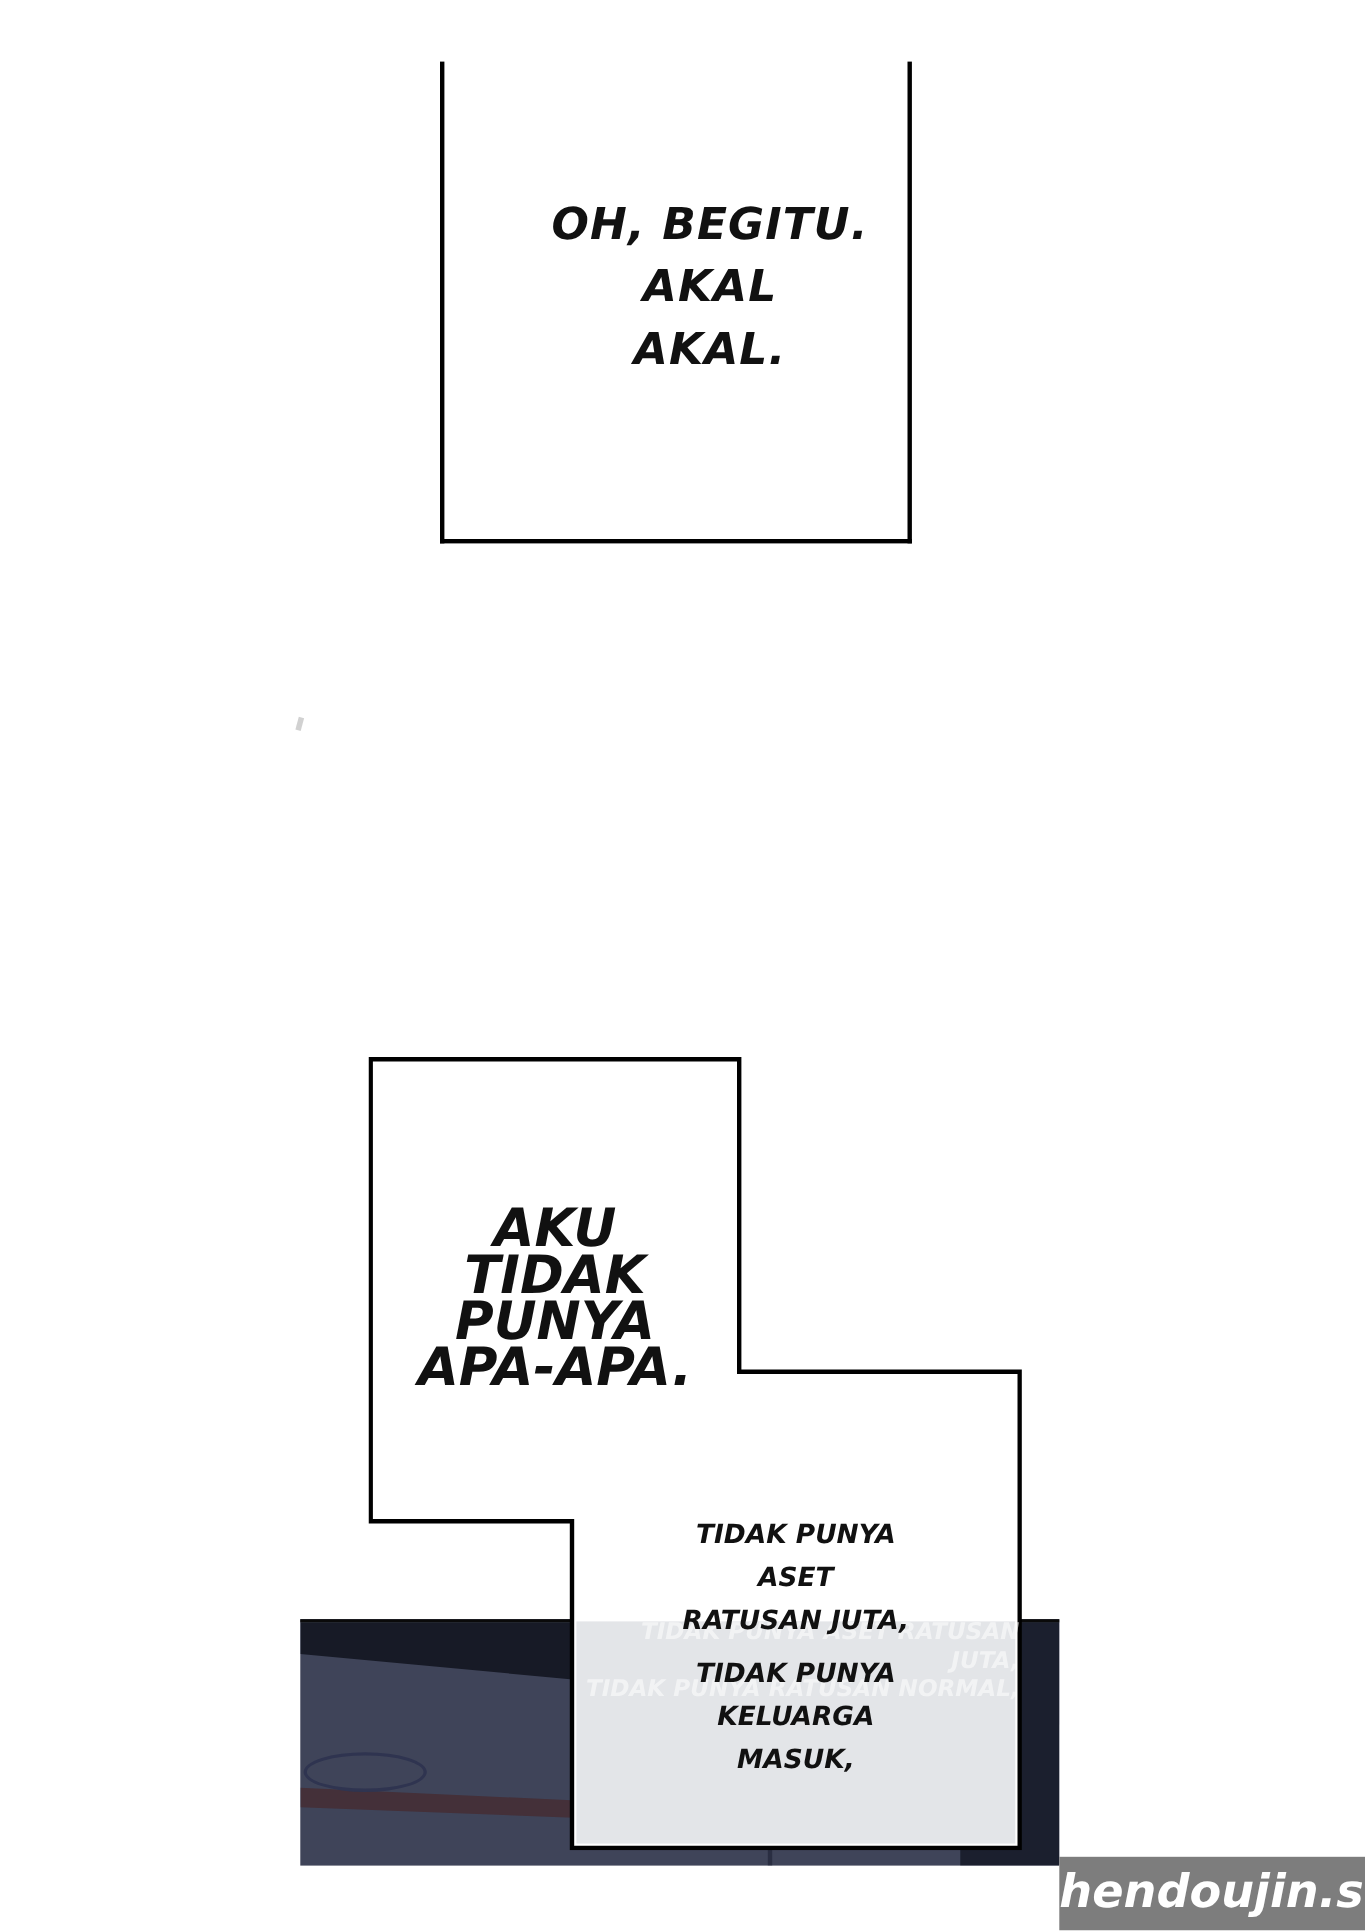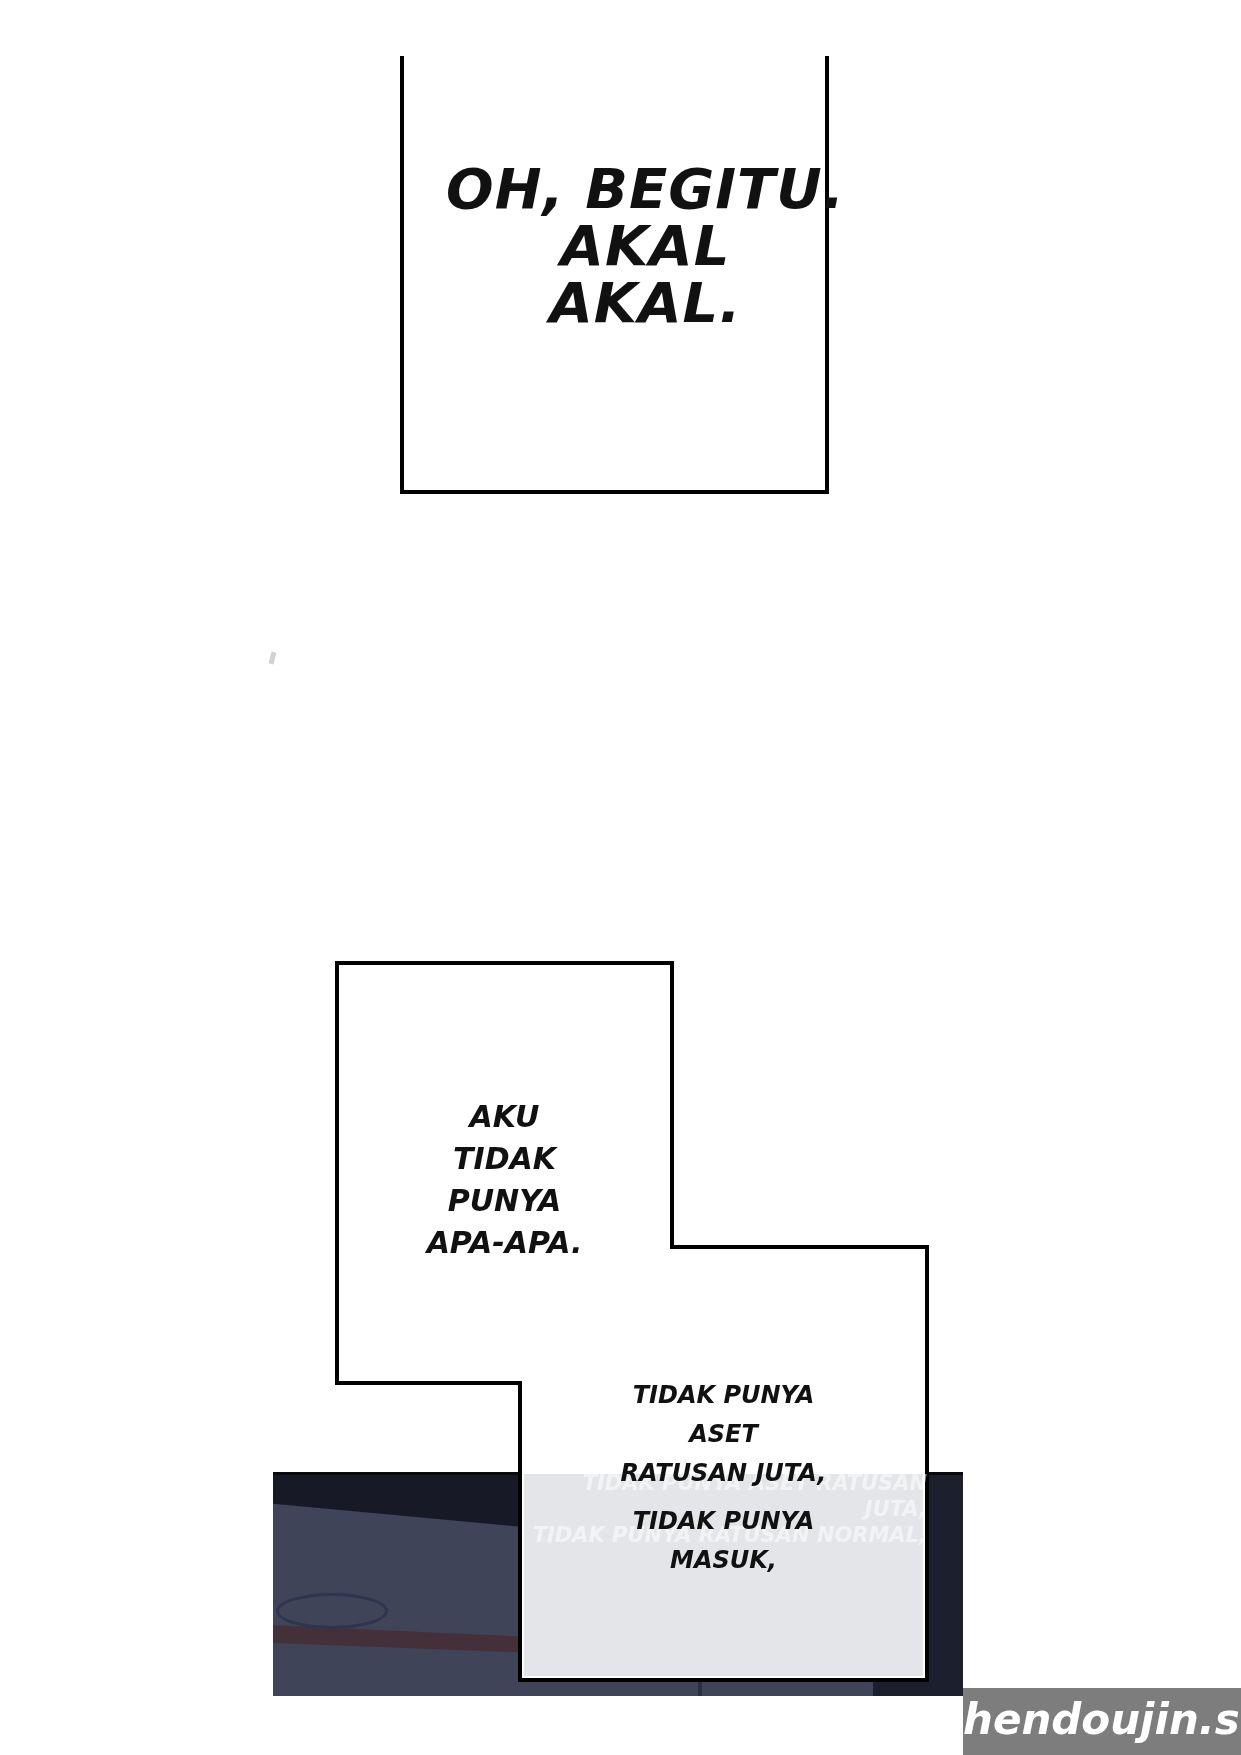--- a/index.html
+++ b/index.html
@@ -5,31 +5,31 @@
   html,body{margin:0;padding:0;background:#ffffff;}
   body{width:1241px;height:1755px;position:relative;overflow:hidden;
        font-family:"DejaVu Sans",sans-serif;}
   .abs{position:absolute;}
   .comic-text{font-style:italic;font-weight:bold;color:#111111;
               text-align:center;font-family:"DejaVu Sans",sans-serif;}
 
   
   #panel1{left:400px;top:56px;width:429px;height:438px;box-sizing:border-box;
           border:4px solid #000;border-top:none;background:#ffffff;z-index:2;}
-  #panel1-text{left:400px;top:160px;width:491px;font-size:56px;line-height:57px;
+  #panel1-text{left:400px;top:176px;width:491px;font-size:40px;line-height:57px;
                letter-spacing:1px;z-index:3;}
 
   
   #bubble-svg{left:335px;top:961px;z-index:2;}
 
   
   #bubble-lower{left:524px;top:1474px;width:399px;height:202px;
                 background:#e3e5e8;z-index:3;}
 
-  #panel2-text{left:337px;top:1096px;width:335px;font-size:30px;
+  #panel2-text{left:337px;top:1096px;width:335px;font-size:48px;
                line-height:42px;z-index:4;}
 
   #caption-text{left:520px;top:1376px;width:407px;font-size:24px;
                 line-height:39px;z-index:5;}
   #caption-text .gap{margin-top:9px;}
 
   #ghost-text{left:520px;top:1470px;width:407px;font-size:21px;line-height:26px;
               color:#ffffff;opacity:0.55;z-index:4;text-align:right;}
 
   
@@ -89,18 +89,19 @@
 <div id="ghost-text" class="abs comic-text">
   <div>TIDAK PUNYA ASET RATUSAN JUTA,</div>
   <div>TIDAK PUNYA RATUSAN NORMAL,</div>
 </div>
 
 <div id="caption-text" class="abs comic-text">
   <div>TIDAK PUNYA</div>
   <div>ASET</div>
   <div>RATUSAN JUTA,</div>
   <div class="gap">TIDAK PUNYA</div>
+  <div>KELUARGA</div>
   <div>MASUK,</div>
 </div>
 
 <div id="watermark" class="abs">
   <span>hendoujin.site</span>
 </div>
 
 </body></html>

